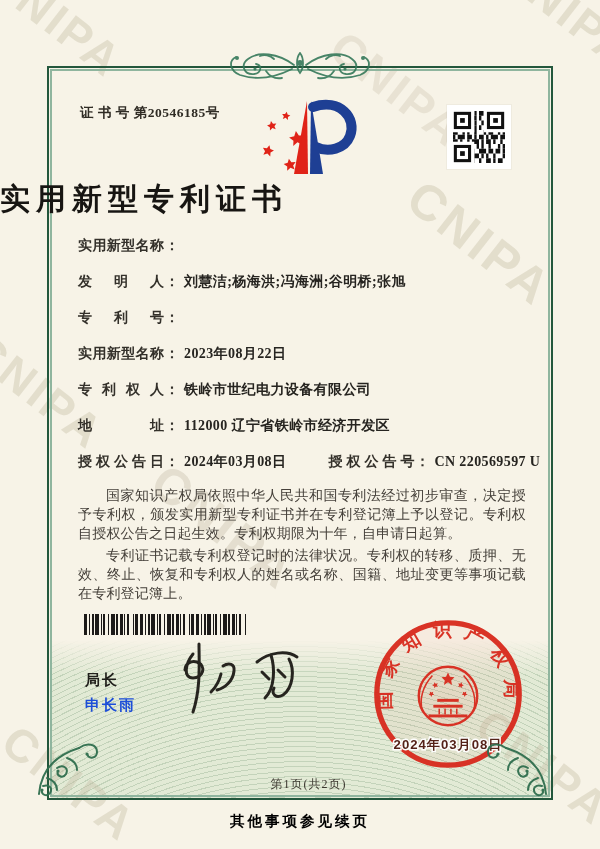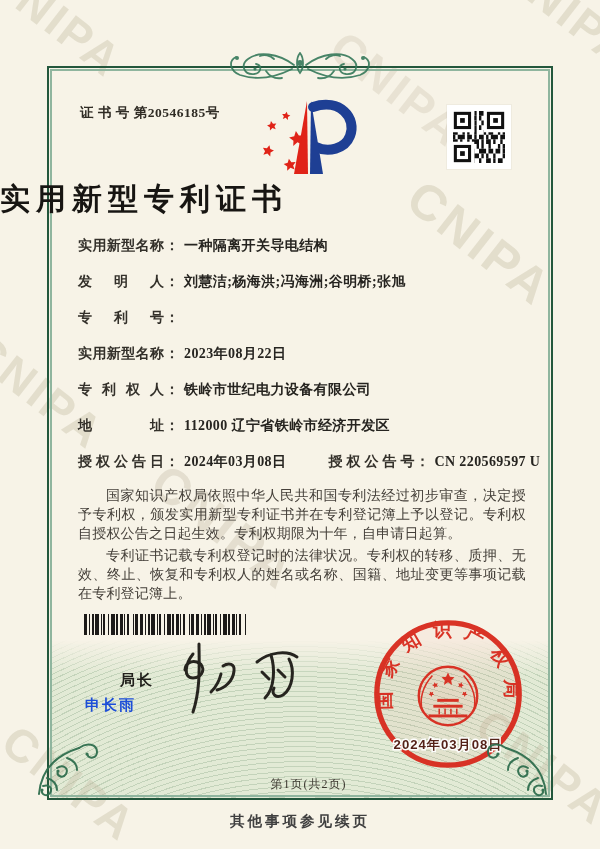--- a/index.html
+++ b/index.html
@@ -72,31 +72,31 @@
   .colon{margin:0 5px 0 1px;color:#33302a;font-weight:600;}
   .val{color:#262420;font-weight:600;letter-spacing:0.4px;white-space:nowrap;}
   
   .paras{position:absolute;left:78px;top:486px;width:448px;z-index:3;}
   .paras p{
     margin:0 0 3px 0;font-size:14px;line-height:19px;text-indent:2em;
     text-align:justify;color:#45403a;letter-spacing:0.2px;
   }
   
   .barcode{position:absolute;left:84px;top:614px;width:162px;height:21px;z-index:3;}
-  .sig-title{position:absolute;left:85px;top:671px;z-index:3;font-size:15px;font-weight:700;letter-spacing:2px;color:#21201c;margin-left:35px;}
+  .sig-title{position:absolute;left:85px;top:671px;z-index:3;font-size:15px;font-weight:700;letter-spacing:2px;color:#21201c;}
   .sig-name{position:absolute;left:85px;top:696px;z-index:3;font-size:15px;font-weight:700;letter-spacing:2px;color:#1d4ed8;}
   .signature{position:absolute;left:165px;top:640px;width:170px;height:78px;z-index:3;}
   .seal{position:absolute;left:370px;top:616px;width:156px;height:156px;z-index:4;opacity:0.95;}
   .page-indicator{
     position:absolute;left:17px;right:0;top:776px;z-index:3;text-align:center;
     font-size:12px;color:#3a362e;letter-spacing:1px;
   }
   .cont-note{
     position:absolute;left:0;right:0;top:812px;z-index:3;text-align:center;
-    font-size:14.5px;letter-spacing:3px;color:#404040;font-weight:600;
+    font-size:14.5px;letter-spacing:3px;color:#000000;font-weight:600;
   }
 </style>
 </head>
 <body>
 
 <div class="page">
 
   <span class="wm w1">CNIPA</span>
   <span class="wm w2">CNIPA</span>
   <span class="wm w3">CNIPA</span>
@@ -196,21 +196,20 @@
       <rect x="6" y="34" width="4" height="4" fill="#111"></rect>
     </svg>
   </div>
 
   <div class="title">实用新型专利证书</div>
 
   <div class="rows">
     <div class="row">
       <span class="lbl">实用新型名称</span>
         <span class="colon">：</span>
-      <span class="val">一种隔离开关导电结构</span>
     </div>
     <div class="row">
       <span class="lbl">发明人</span>
         <span class="colon">：</span>
       <span class="val">刘慧洁;杨海洪;冯海洲;谷明桥;张旭</span>
     </div>
     <div class="row">
       <span class="lbl">专利号</span>
         <span class="colon">：</span>
     </div>

